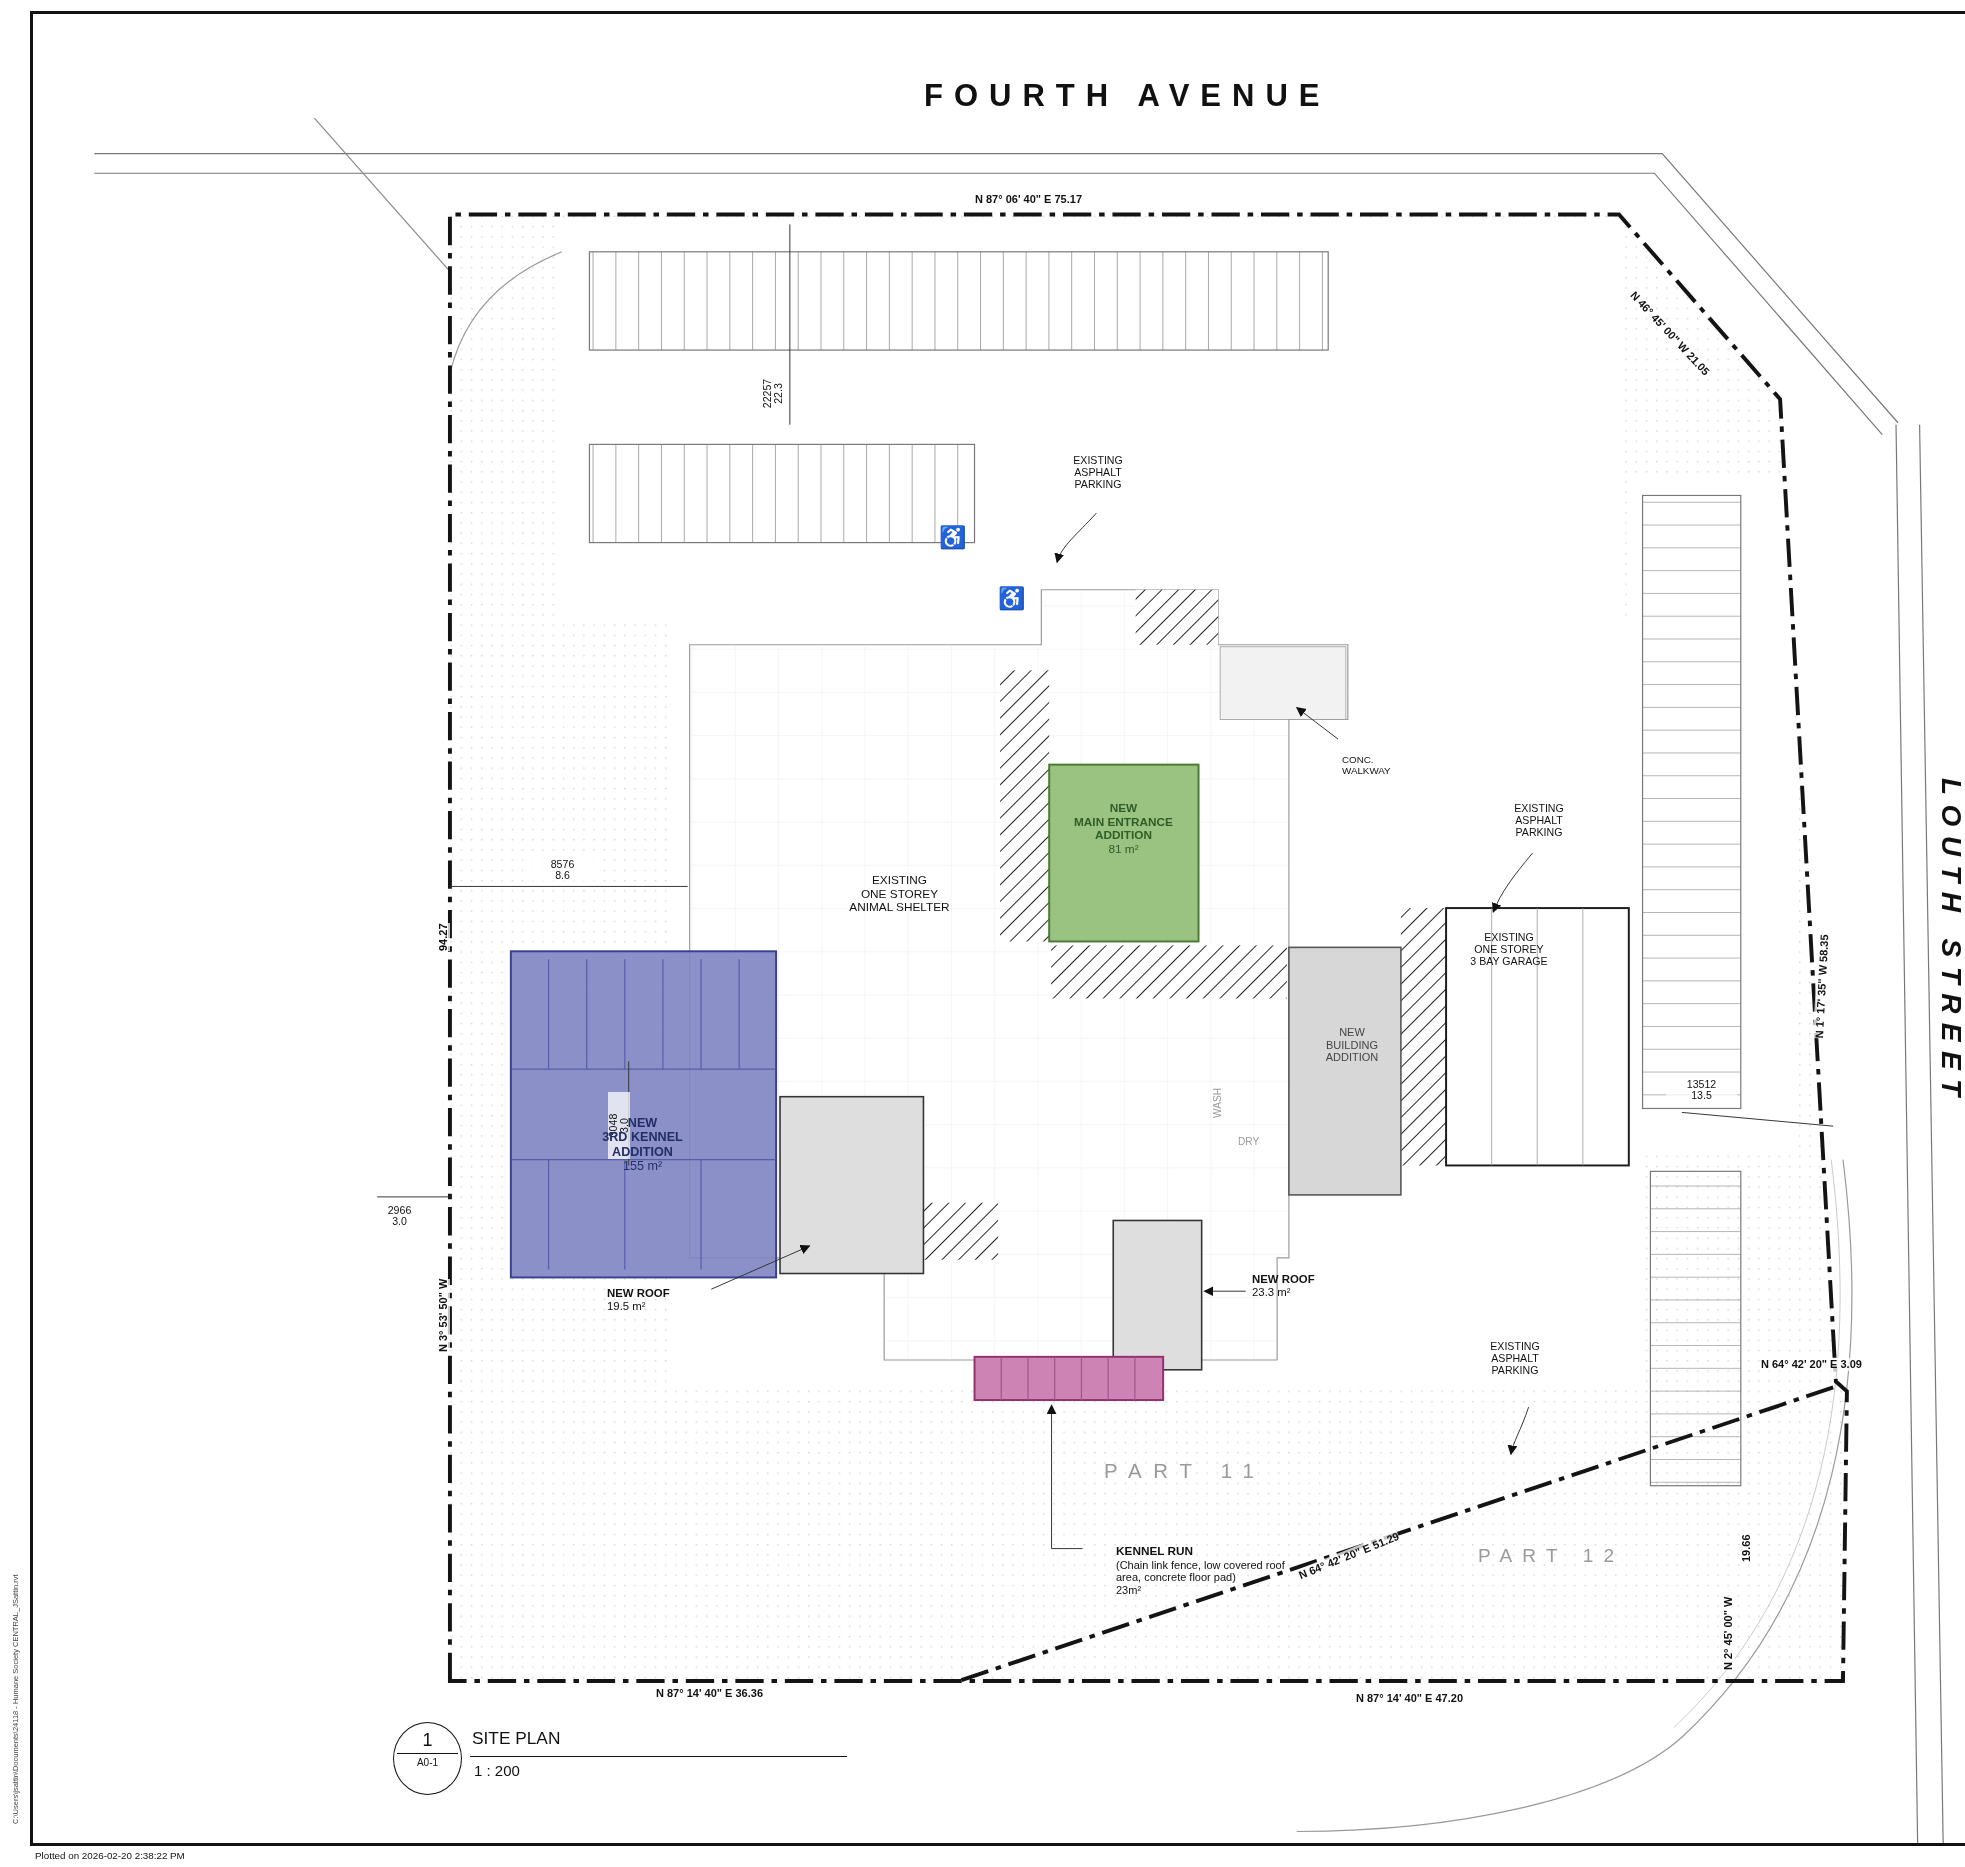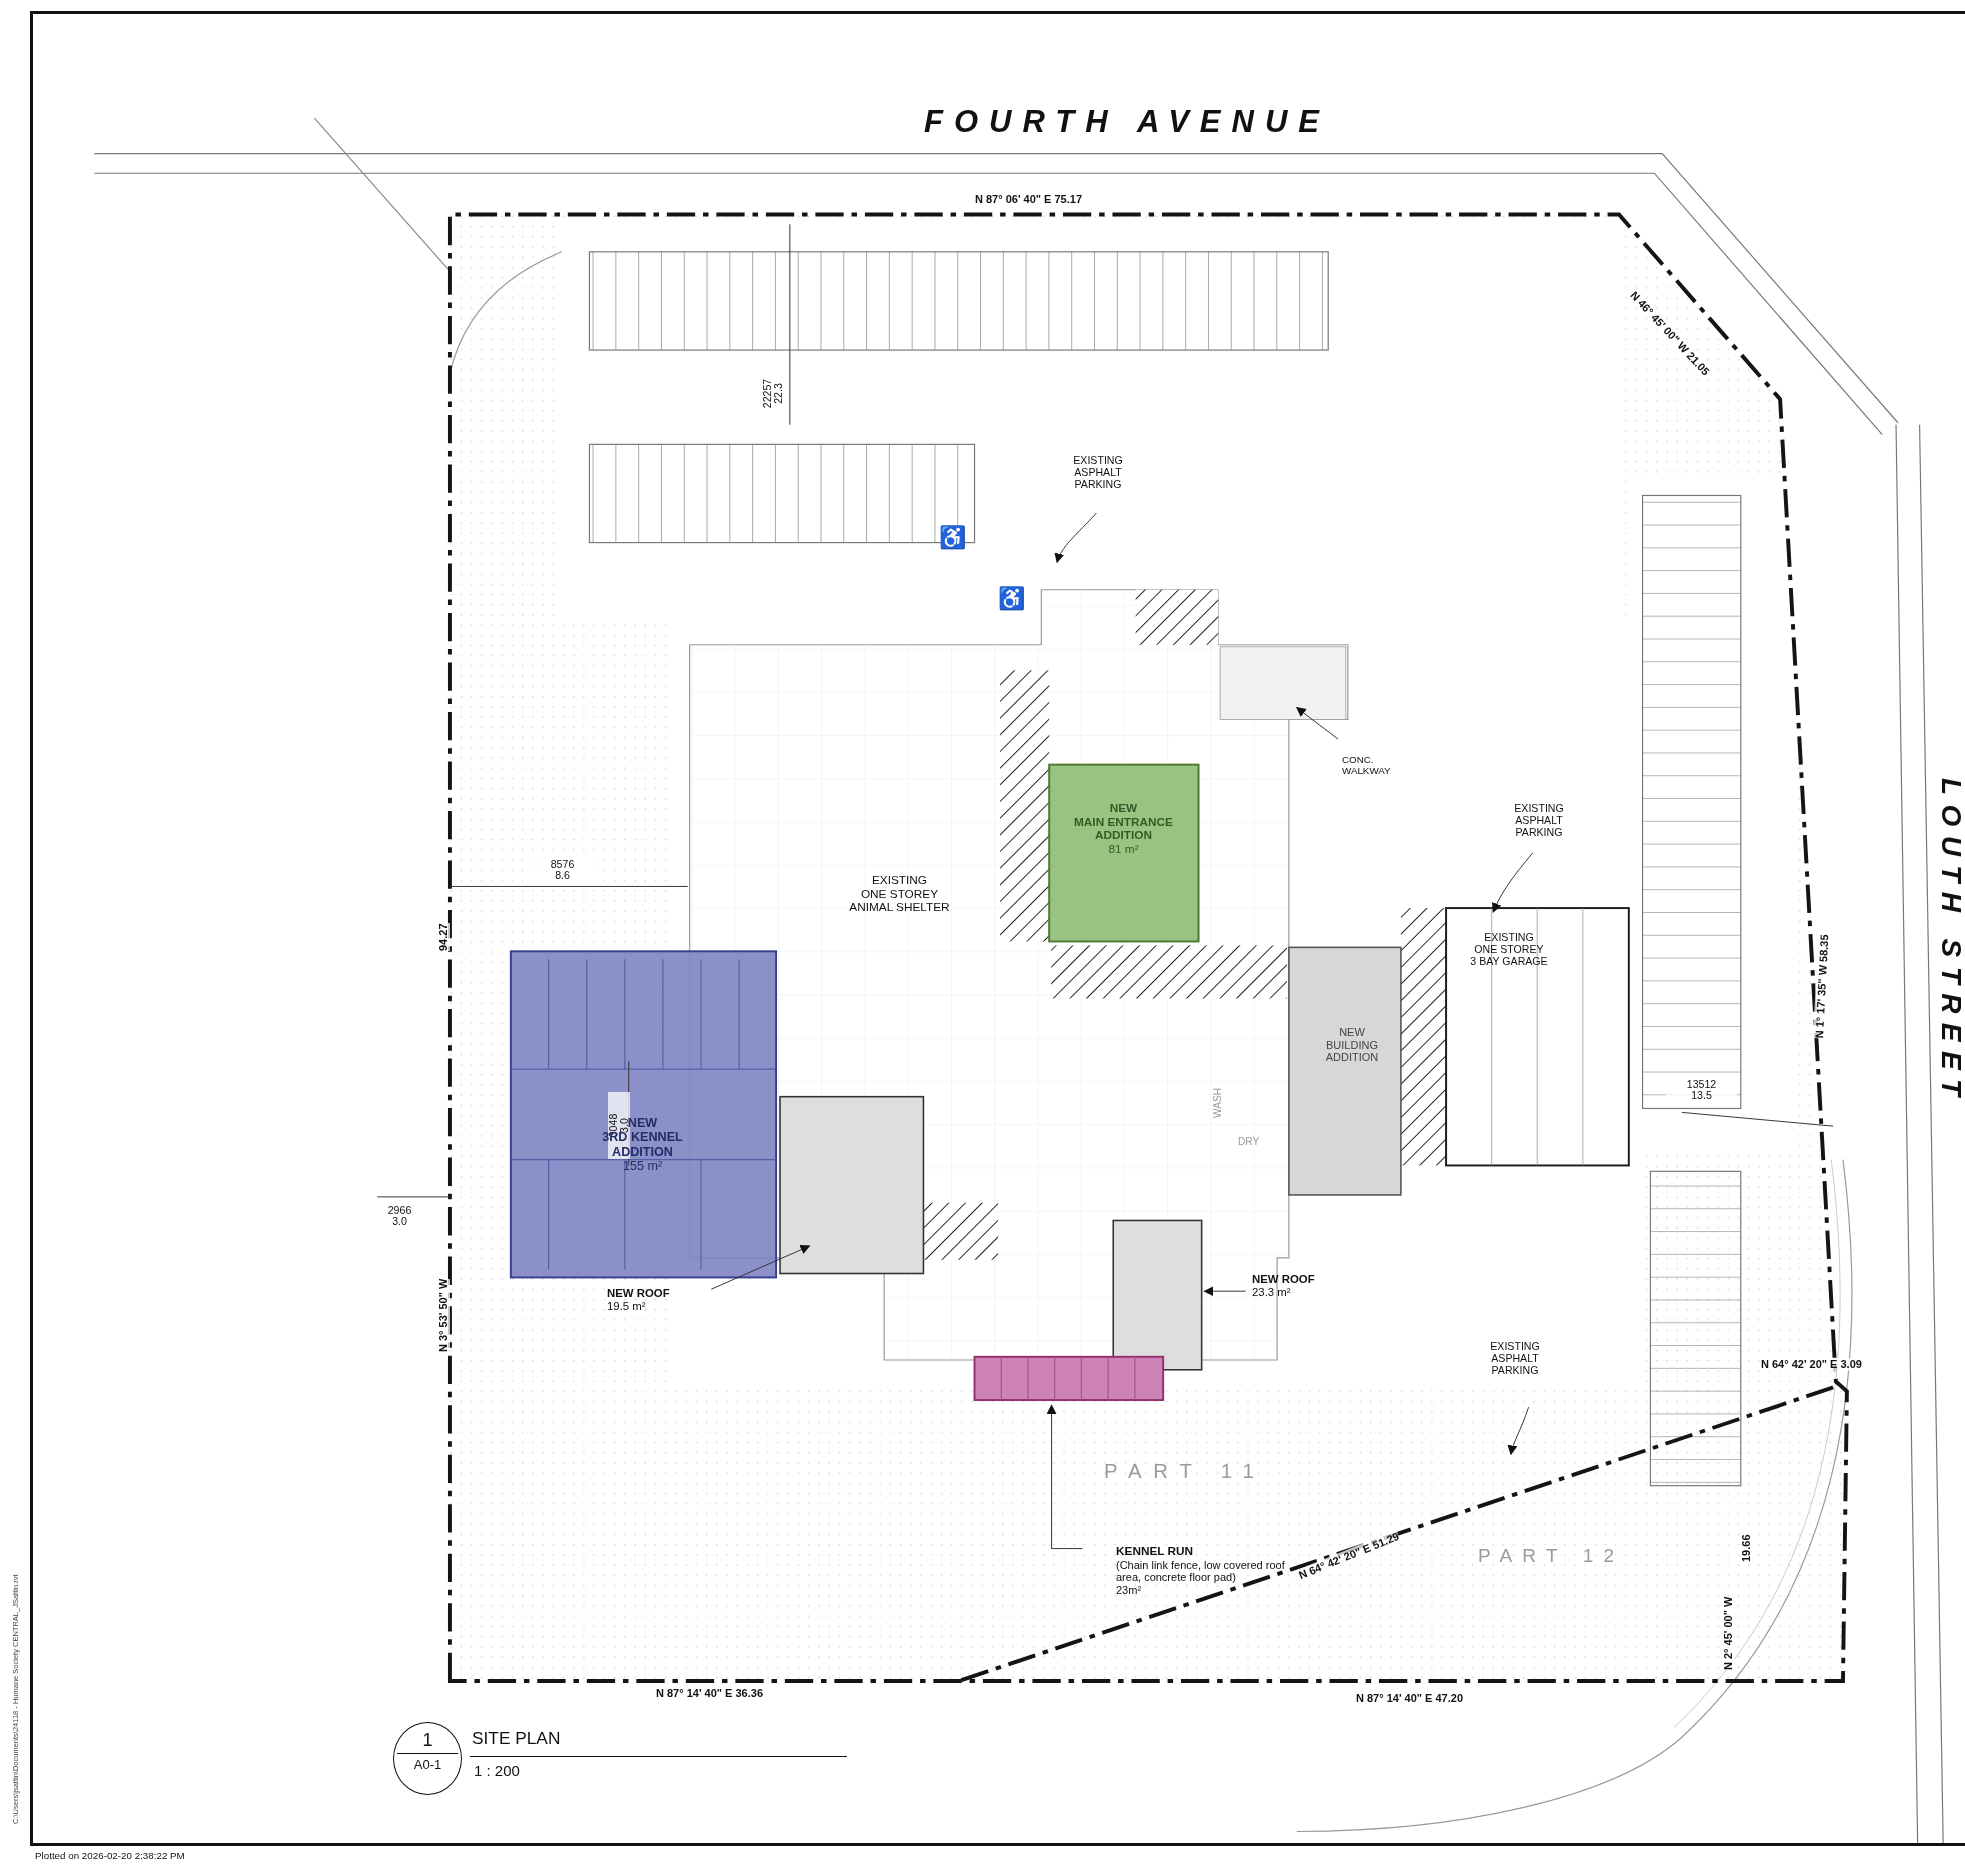--- a/index.html
+++ b/index.html
@@ -109,21 +109,21 @@
 
     <g>
       <line x1="6620" y1="425" x2="6900" y2="425" stroke="#aaa" stroke-width="2"></line>
       <line x1="6760" y1="295" x2="6760" y2="555" stroke="#aaa" stroke-width="2"></line>
       <ellipse cx="6760" cy="425" rx="128" ry="72" fill="none" stroke="#111" stroke-width="6"></ellipse>
       <rect x="6742" y="330" width="36" height="58" fill="#111"></rect>
       <line x1="6800" y1="392" x2="6925" y2="316" stroke="#111" stroke-width="7" marker-end="url(#arr)"></line>
     </g>
   </svg>
 
-  <div class="t b" style="left:924px;top:104px;font-size:31px;font-style:italic;letter-spacing:11px;">FOURTH AVENUE</div>
+  <div class="t b" style="left:924px;top:78px;font-size:31px;letter-spacing:11px;">FOURTH AVENUE</div>
   <div class="t b" style="left:1967px;top:778px;font-size:28px;font-style:italic;letter-spacing:9.4px;transform:rotate(90deg);transform-origin:left top;">LOUTH STREET</div>
 
   <div class="t brg" style="left:975px;top:193px;">N 87° 06' 40" E      75.17</div>
   <div class="t brg" style="left:1637px;top:289px;transform:rotate(47deg);transform-origin:left top;">N 46° 45' 00" W    21.05</div>
   <div class="t brg" style="left:1813px;top:1038px;transform:rotate(-87deg);transform-origin:left top;">N 1° 17' 35" W     58.35</div>
   <div class="t brg" style="left:1761px;top:1358px;">N 64° 42' 20" E    3.09</div>
   <div class="t brg" style="left:1740px;top:1562px;transform:rotate(-90deg);transform-origin:left top;">19.66</div>
   <div class="t brg" style="left:1722px;top:1670px;transform:rotate(-90deg);transform-origin:left top;">N 2° 45' 00" W</div>
   <div class="t brg" style="left:1297px;top:1570px;transform:rotate(-22deg);transform-origin:left top;">N 64° 42' 20" E    51.29</div>
   <div class="t brg" style="left:656px;top:1687px;">N 87° 14' 40" E    36.36</div>
@@ -175,21 +175,21 @@
   <div class="t gray" style="left:1478px;top:1545px;font-size:19px;letter-spacing:10.2px;">PART 12</div>
   <div class="t gray" style="left:1203px;top:1097px;font-size:10.2px;transform:rotate(-90deg);">WASH</div>
   <div class="t gray" style="left:1238px;top:1136px;font-size:10.2px;">DRY</div>
 
   <span class="t" style="left:939px;top:525px;font-size:22px;color:#555;">♿</span>
   <span class="t" style="left:998px;top:586px;font-size:22px;color:#555;">♿</span>
 
   <div class="abs" style="left:393px;top:1722px;width:67px;height:71px;border:1.6px solid #111;border-radius:50%;text-align:center;">
     <div style="font-size:18px;padding-top:7px;">1</div>
     <div style="border-top:1.2px solid #111;margin:2.4px 3.1px 0 3.1px;"></div>
-    <div style="font-size:13px;padding-top:3.1px;">A0-1</div>
+    <div style="font-size:10px;padding-top:3.1px;">A0-1</div>
   </div>
   <div class="t" style="left:472px;top:1729px;font-size:17.3px;">SITE PLAN</div>
   <div class="hline" style="left:470px;top:1756px;width:377px;height:1.2px;"></div>
   <div class="t" style="left:474px;top:1762px;font-size:15px;">1 : 200</div>
 
   <div class="t" style="left:35px;top:1850px;font-size:9.8px;text-align:center;">Plotted on  2026-02-20 2:38:22 PM</div>
   <div class="t" style="left:11.8px;top:1824px;font-size:7.5px;color:#444;transform:rotate(-90deg);transform-origin:left top;white-space:nowrap;">C:\Users\jsattin\Documents\24118 - Humane Society CENTRAL_JSattin.rvt</div>
 
   <div class="t tsv" style="left:2664px;top:1715px;"></div>
 

